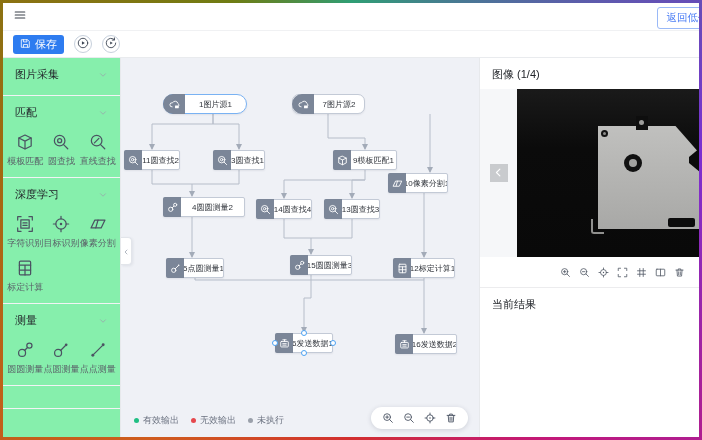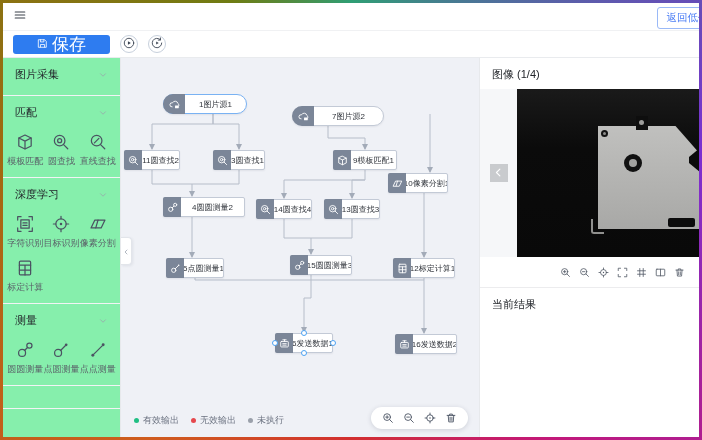--- a/index.html
+++ b/index.html
@@ -8,21 +8,21 @@
   .app{width:696px;height:434px;background:#fff;position:relative;overflow:hidden;
     font-family:"Liberation Sans","DejaVu Sans",sans-serif;display:flex;flex-direction:column}
   
   .topbar{flex:0 0 28px;border-bottom:1px solid #f0f1f3;display:flex;align-items:center;padding:0 10px;position:relative;box-sizing:border-box}
   .menu-btn{background:none;border:none;padding:0;color:#3b414b;display:flex;cursor:pointer}
   .back-btn{position:absolute;right:-30px;top:4px;background:#fff;border:1px solid #9ab9f7;color:#4b7df5;
     font-size:10.5px;padding:3px 9px;border-radius:3px;white-space:nowrap;cursor:pointer}
   
   .toolbar{flex:0 0 27px;border-bottom:1px solid #e9ebee;display:flex;align-items:center;gap:10px;padding:0 10px;box-sizing:border-box}
   .save-btn{display:inline-flex;align-items:center;gap:4px;background:#2e7cf0;color:#fff;border:none;
-    font-size:17px;padding:0 24px;height:19px;border-radius:3px;cursor:pointer}
+    font-size:11px;padding:0 7px;height:19px;border-radius:3px;cursor:pointer}
   .circle-btn{width:18px;height:18px;border-radius:50%;border:1px solid #c7d0dc;background:#fff;color:#3b4452;
     display:inline-flex;align-items:center;justify-content:center;padding:0;cursor:pointer}
   
   .main{flex:1;display:flex;min-height:0}
   .sidebar{flex:0 0 117px;width:117px;border-right:1px solid #e7e9ec;overflow:hidden;background:#86efac}
   .side-sec{border-bottom:1px solid #f2f3f5;padding:5px 0 9px}
   .sec-head{display:flex;align-items:center;justify-content:space-between;padding:4px 12px;cursor:pointer}
   .sec-title{font-size:11px;color:#23262b}
   .chev{color:#9aa1ab;display:flex}
   .sec-grid{display:grid;grid-template-columns:repeat(3,1fr);row-gap:7px;padding:7px 4px 0}
@@ -333,21 +333,21 @@
       <div class="node pill accent" style="left: 42px; top: 36px; width: 84px;">
             <span class="nicon">
               <svg width="11" height="11" viewBox="0 0 16 16" fill="none" stroke="currentColor" stroke-width="1.3" stroke-linecap="round" stroke-linejoin="round">
                 <path d="M4.5 11.5a3 3 0 1 1 .6-5.9A4.2 4.2 0 0 1 13 6.6a2.7 2.7 0 0 1-.4 4.9"></path>
                 <rect x="8.8" y="9.3" width="5.2" height="4.2" rx=".5" fill="currentColor" stroke="none"></rect>
                 <path d="M9.6 12.5l1.3-1.4 1 .9 1-1.1 1 1.3" stroke="#fff" stroke-width=".8"></path>
               </svg>
             </span>
             <span class="nlabel">1图片源1</span>
           </div>
-          <div class="node pill" style="left: 171px; top: 48px; width: 92px;">
+          <div class="node pill" style="left: 171px; top: 36px; width: 73px; border-radius: 7px;">
             <span class="nicon">
               <svg width="11" height="11" viewBox="0 0 16 16" fill="none" stroke="currentColor" stroke-width="1.3" stroke-linecap="round" stroke-linejoin="round">
                 <path d="M4.5 11.5a3 3 0 1 1 .6-5.9A4.2 4.2 0 0 1 13 6.6a2.7 2.7 0 0 1-.4 4.9"></path>
                 <rect x="8.8" y="9.3" width="5.2" height="4.2" rx=".5" fill="currentColor" stroke="none"></rect>
                 <path d="M9.6 12.5l1.3-1.4 1 .9 1-1.1 1 1.3" stroke="#fff" stroke-width=".8"></path>
               </svg>
             </span>
             <span class="nlabel">7图片源2</span>
           </div>
           <div class="node" style="left: 3px; top: 92px; width: 56px;">

